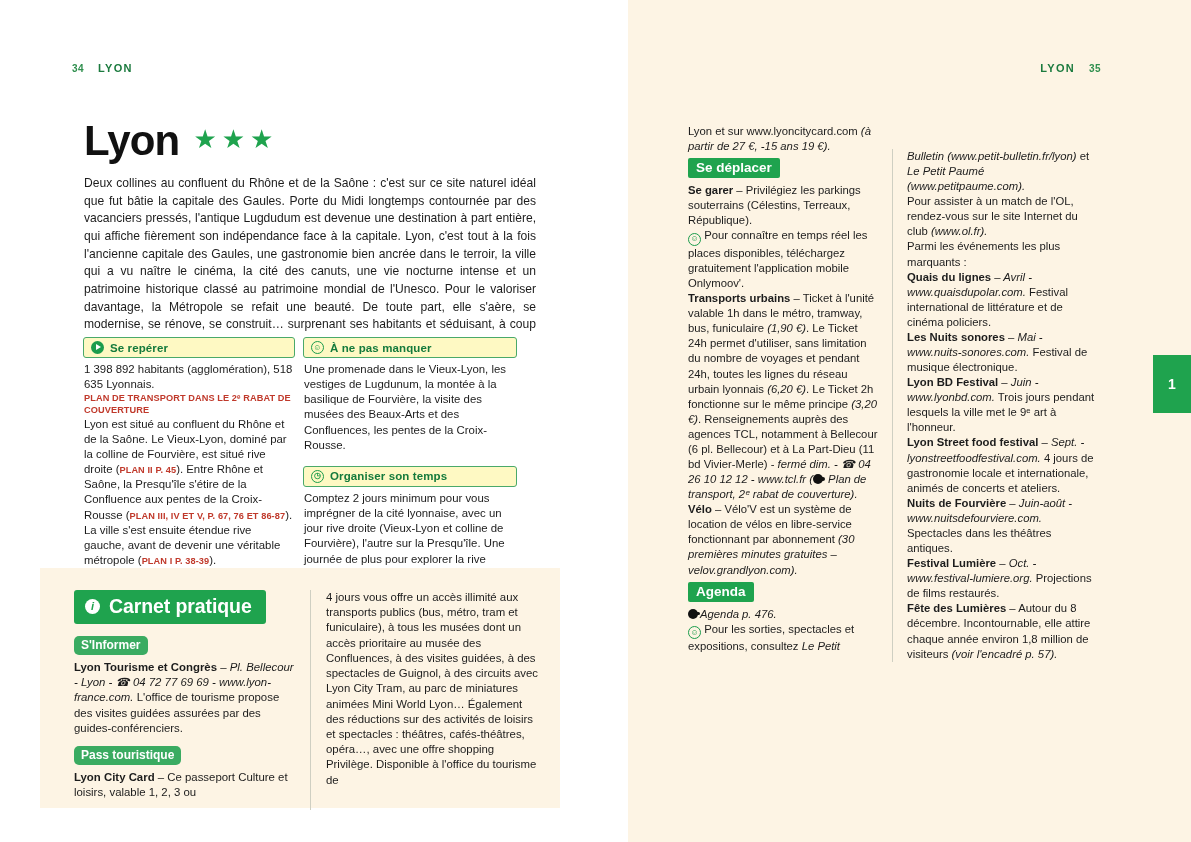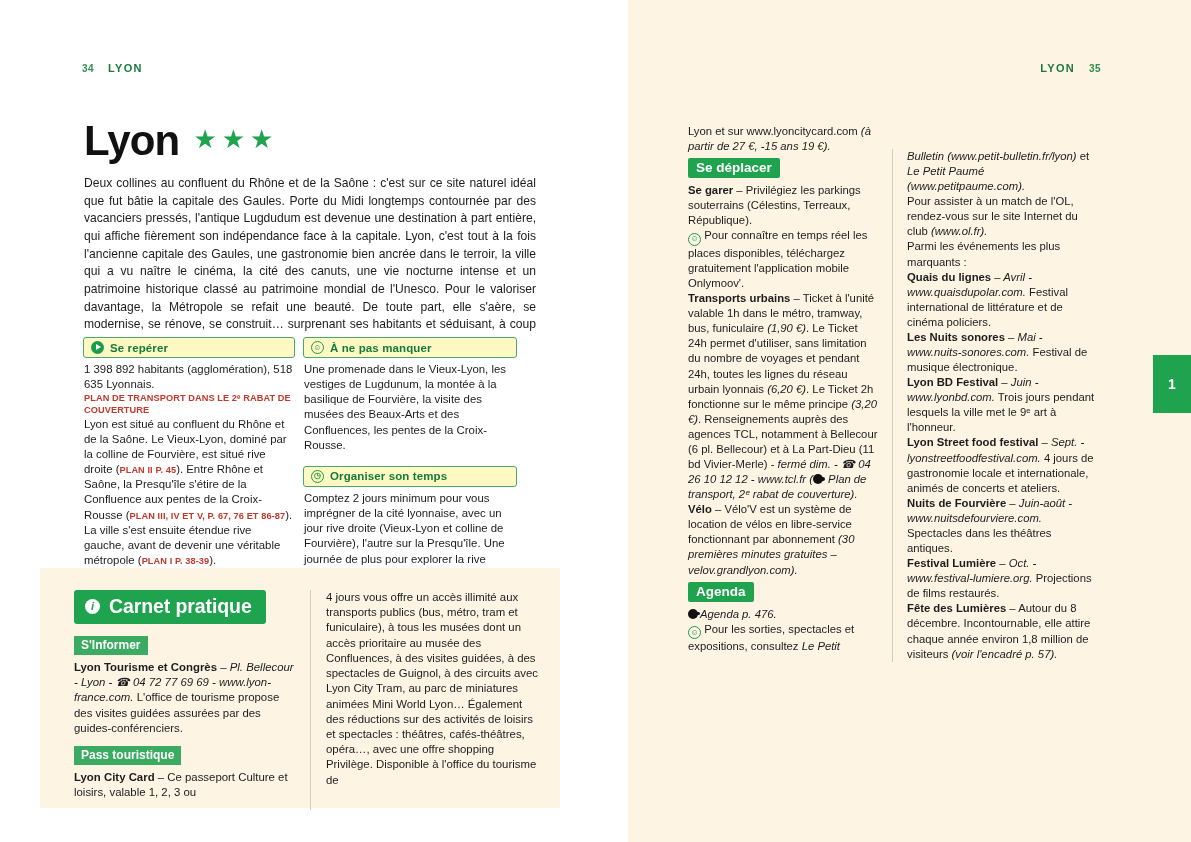--- a/index.html
+++ b/index.html
@@ -25,21 +25,21 @@
     position:relative;
   }
 
   
   .folio {
     position:absolute; top:62px;
     font-size:10.5px; font-weight:bold; letter-spacing:.04em;
     color:#1b7a3e;
     display:flex; align-items:baseline; gap:14px;
   }
-  .folio-left  { left:82px; }
+  .folio-left  { left:72px; }
   .folio-right { right:90px; }
   .folio .num { font-size:10px; font-weight:bold; color:#2f8f4e; }
   .folio .sec { font-size:11px; font-weight:bold; letter-spacing:.12em; color:#1b7a3e; }
 
   
   .title-row {
     position:absolute; left:84px; top:120px;
     display:flex; align-items:center; gap:14px;
   }
   .title-row h1 {
@@ -127,21 +127,21 @@
     margin-bottom:11px;
   }
   .info-i {
     width:15px; height:15px; border-radius:50%; background:#fff; color:#1fa34e;
     font-size:11px; font-weight:bold; font-style:italic;
     display:flex; align-items:center; justify-content:center; line-height:1;
   }
   .sub-tag {
     display:inline-block; background:#3aab61; color:#fff;
     font-size:12px; font-weight:bold; padding:2px 7px 3px 7px;
-    border-radius:0; margin:0 0 5px 0;
+    border-radius:5px; margin:0 0 5px 0;
   }
   .carnet-p { font-size:11.4px; line-height:1.335; color:#1c1c1c; margin:0 0 9px 0; }
   .rp-colwrap { position:absolute; top:124px; left:60px; display:flex; gap:14px; }
   .rp-col { width:190px; }
   .rp-col.b { border-left:1px solid #cfcfc2; padding-left:14px; width:204px;margin-top:25px; }
   .rp-col p { margin:0; font-size:11.3px; line-height:1.335; color:#1c1c1c; }
 
   .green-tag {
     display:inline-block; background:#1fa34e; color:#fff;
     font-size:13.5px; font-weight:bold; padding:2px 8px 3px 8px;

